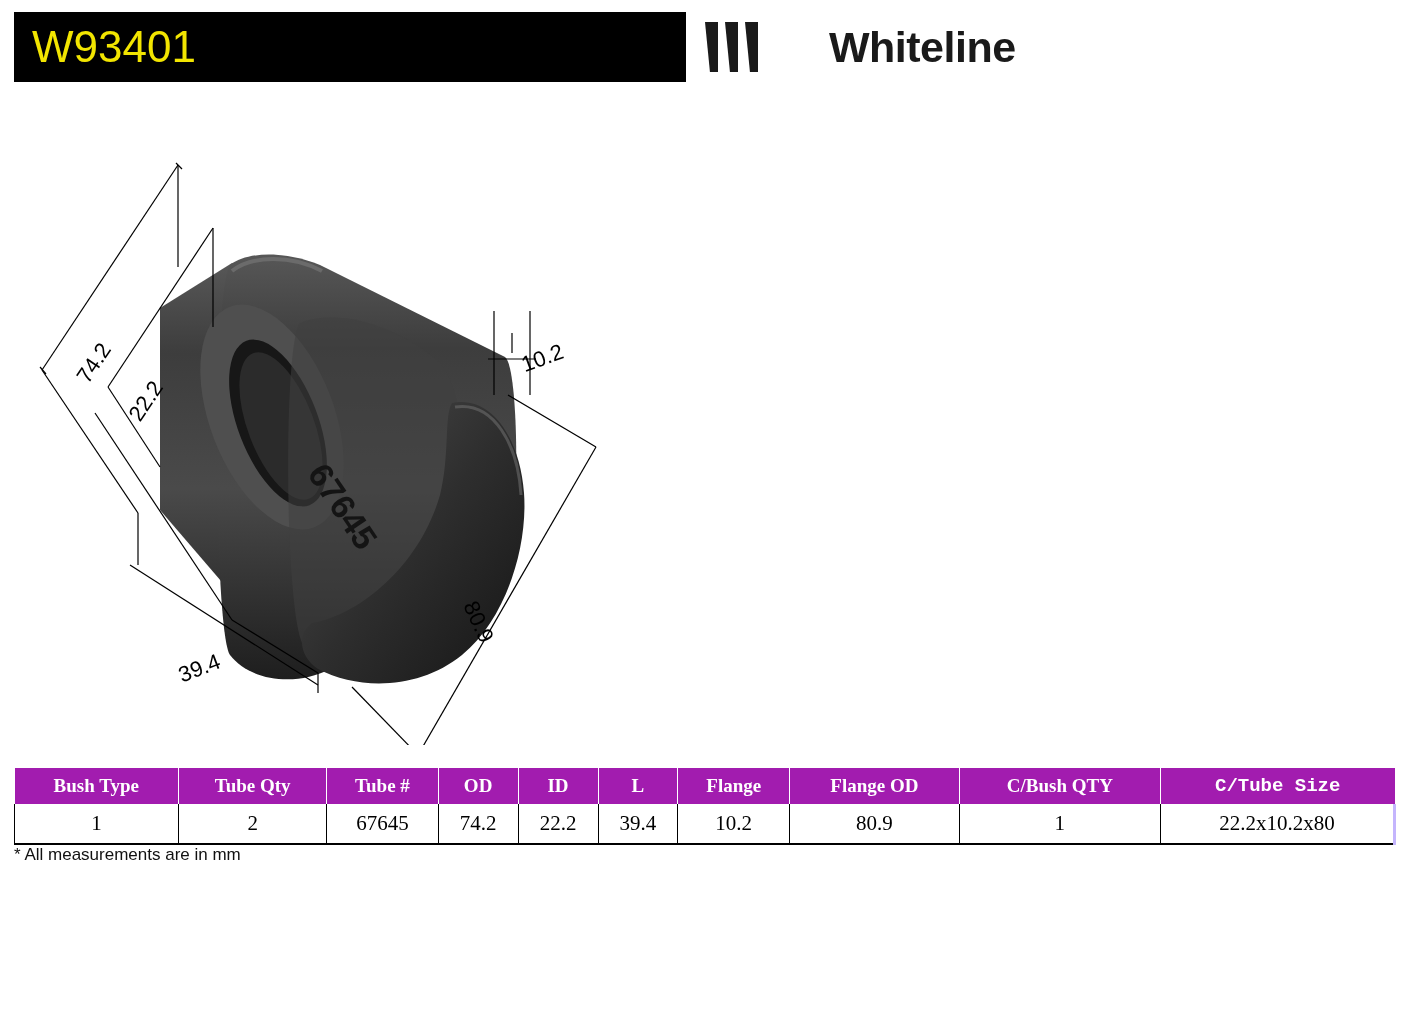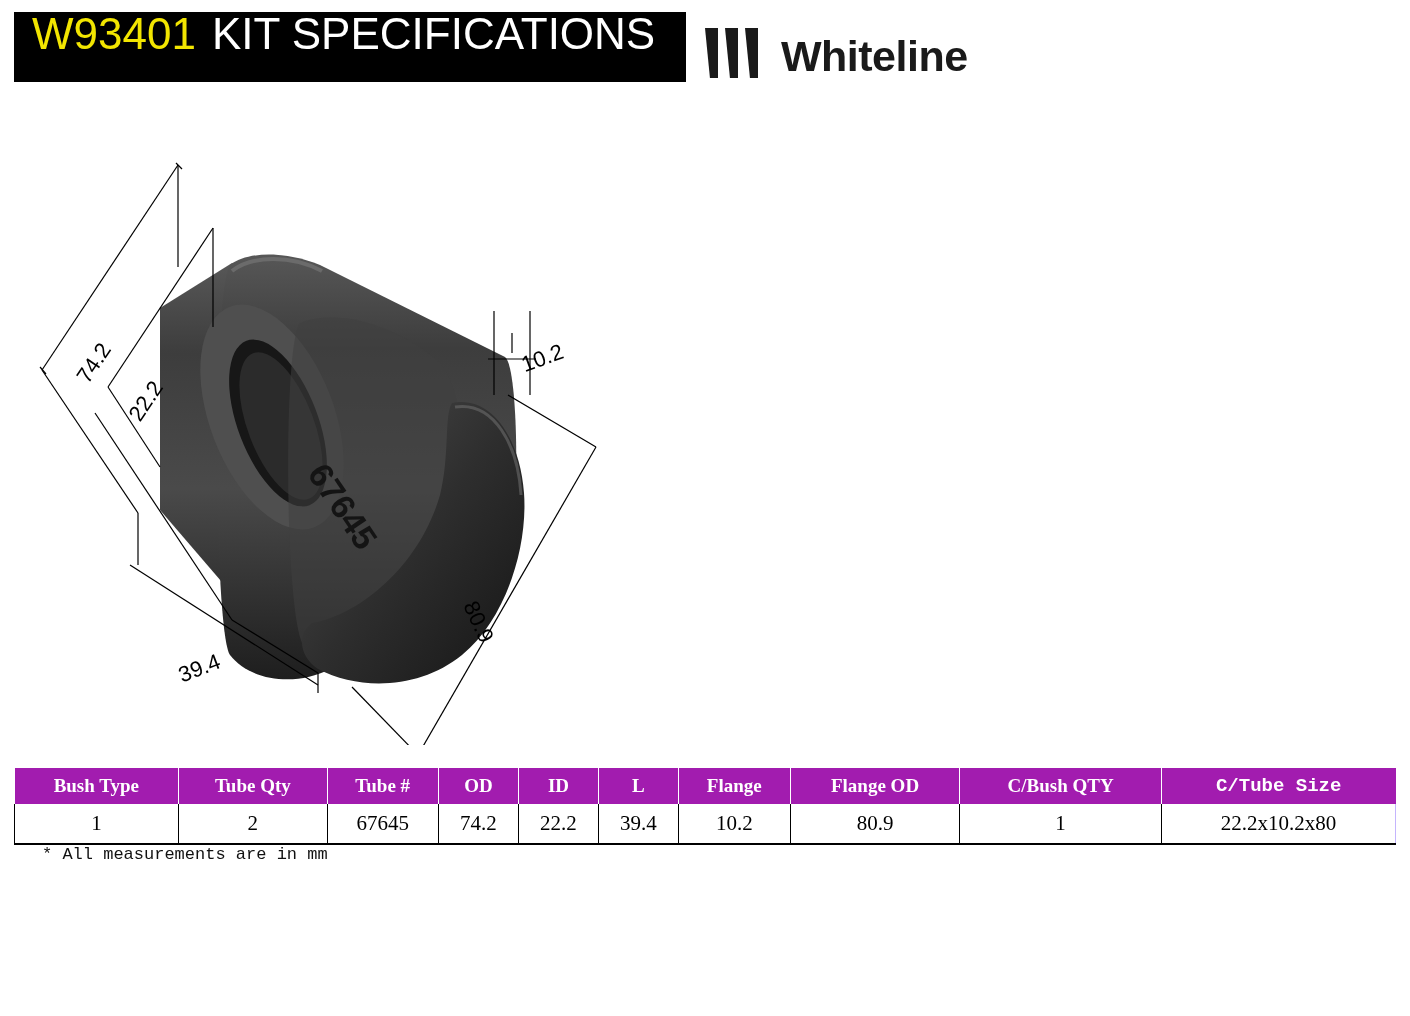--- a/index.html
+++ b/index.html
@@ -17,21 +17,21 @@
 
   
   .header {
     position: absolute;
     left: 14px;
     top: 12px;
     width: 672px;
     height: 70px;
     background: #000000;
     display: flex;
-    align-items: flex-start;
+    align-items: center;
     padding-left: 18px;
     box-sizing: border-box;
   }
   .header .kit-code {
     color: #f2e500;
     font-size: 44px;
     font-weight: 400;
     letter-spacing: 0px;
     line-height: 1;
   }
@@ -41,22 +41,23 @@
     font-weight: 400;
     margin-left: 16px;
     line-height: 1;
   }
 
   .brand {
     position: absolute;
     left: 705px;
     top: 16px;
     display: flex;
-    align-items: flex-end;
+    align-items: center;
     height: 62px;
+    gap: 48px;
   }
   .brand-mark {
     width: 58px;
     height: 50px;
     position: relative;
     margin-right: 18px;
   }
   .brand-mark .bar {
     position: absolute;
     top: 0;
@@ -107,38 +108,36 @@
   .spec-table td {
     font-size: 21px;
     color: #000000;
     text-align: center;
     padding: 7px 4px;
     border-right: 1px solid #000000;
     border-bottom: 2px solid #000000;
     background: #ffffff;
   }
   .spec-table td:first-child { border-left: 1px solid #000000; }
-  .spec-table td:last-child { border-right: 1px solid #c4b5fd; font-family: Liberation Serif, serif; }
+  .spec-table td:last-child { border-right: 3px solid #c4b5fd; font-family: Liberation Serif, serif; }
 
   .footnote {
     position: absolute;
     left: 14px;
     top: 845px;
-    font-family: Liberation Mono, monospace;
+    font-family: Liberation Sans, sans-serif;
     font-size: 17px;
     color: #111111;
-    margin-left: 28px;
   }
 </style>
 </head>
 <body>
 
 <div class="header">
   <span class="kit-code">W93401</span>
-  <span class="kit-title">KIT SPECIFICATIONS</span>
 </div>
 
 <div class="brand">
   <span class="brand-mark">
     <span class="bar b1"></span>
     <span class="bar b2"></span>
     <span class="bar b3"></span>
   </span>
   <span class="brand-name">Whiteline</span>
 </div>

